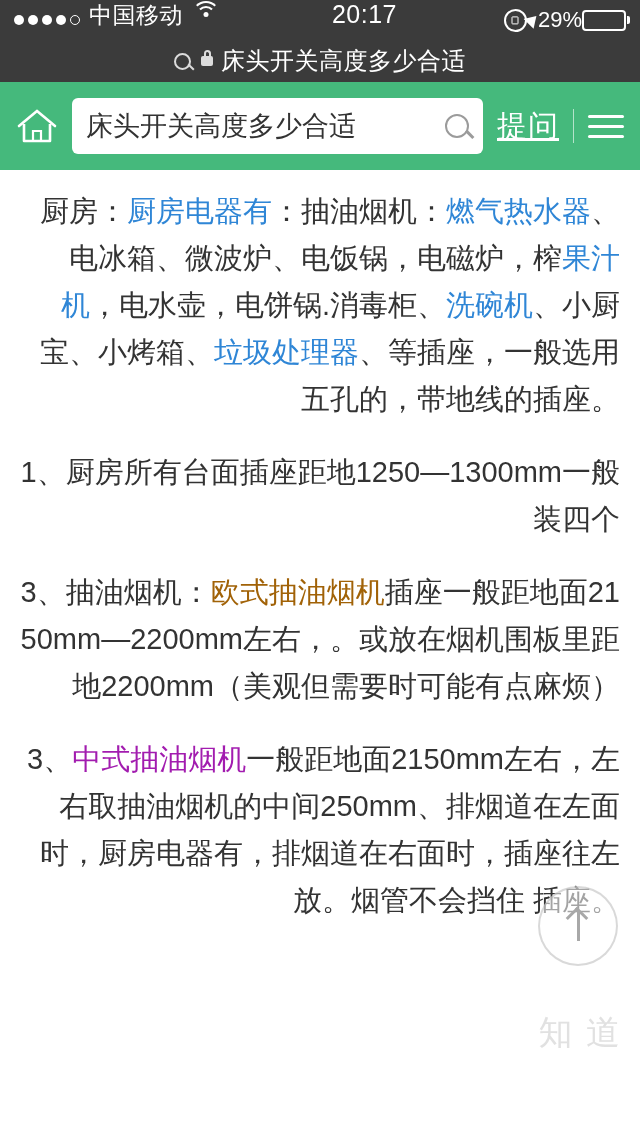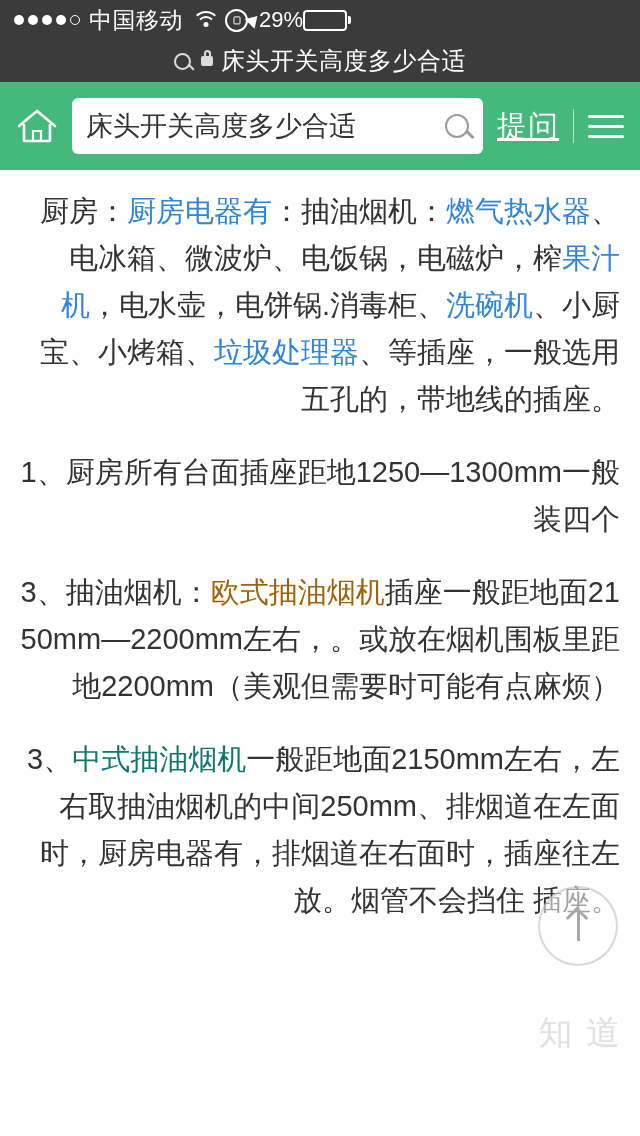--- a/index.html
+++ b/index.html
@@ -13,21 +13,20 @@
     font-family: "Liberation Sans", sans-serif;
     overflow: hidden;
   }
 
   
   .status-bar {
     height: 40px;
     background: #3b3b3b;
     color: #ffffff;
     display: flex;
-    align-items: center;
     padding: 0 14px;
     box-sizing: border-box;
     font-size: 23px;
   }
   .signal-dots {
     display: flex;
     align-items: center;
     gap: 4px;
     margin-right: 9px;
   }
@@ -343,20 +342,21 @@
     <span class="dot"></span>
     <span class="dot"></span>
     <span class="dot hollow"></span>
   </div>
   <span class="carrier">中国移动</span>
   <span class="wifi-icon">
       <i></i>
       <i></i>
       <i></i>
     </span>
+  <div class="status-center">20:17</div>
   <div class="status-right">
     <span class="lock-rotate"></span>
     <span class="location-icon"></span>
     <span class="batt-pct">29%</span>
     <span class="battery">
       <span class="fill" style="width:29%"></span>
     </span>
   </div>
 </div>
 
@@ -386,19 +386,19 @@
     <span></span>
       <span></span>
       <span></span>
   </div>
 </div>
 
 <div class="content">
   <p class="para" id="p1"><span>厨房：</span><span class="lnk" style="color: rgb(47, 134, 214);">厨房电器有</span><span>：抽油烟机：</span><span class="lnk" style="color: rgb(47, 134, 214);">燃气热水器</span><span>、电冰箱、微波炉、电饭锅，电磁炉，榨</span><span class="lnk" style="color: rgb(47, 134, 214);">果汁机</span><span>，电水壶，电饼锅.消毒柜、</span><span class="lnk" style="color: rgb(47, 134, 214);">洗碗机</span><span>、小厨宝、小烤箱、</span><span class="lnk" style="color: rgb(47, 134, 214);">垃圾处理器</span><span>、等插座，一般选用五孔的，带地线的插座。</span></p>
   <p class="para" id="p2"><span>1、厨房所有台面插座距地1250—1300mm一般装四个</span></p>
   <p class="para" id="p3"><span>3、抽油烟机：</span><span class="lnk" style="color: #a16207;">欧式抽油烟机</span><span>插座一般距地面2150mm—2200mm左右，。或放在烟机围板里距地2200mm（美观但需要时可能有点麻烦）</span></p>
-  <p class="para" id="p4"><span>3、</span><span class="lnk" style="color: #0f766e;">中式抽油烟机</span><span>一般距地面2150mm左右，左右取抽油烟机的中间250mm、排烟道在左面时，厨房电器有，排烟道在右面时，插座往左放。烟管不会挡住 插座。</span></p>
+  <p class="para" id="p4"><span>3、</span><span class="lnk" style="color: #a21caf;">中式抽油烟机</span><span>一般距地面2150mm左右，左右取抽油烟机的中间250mm、排烟道在左面时，厨房电器有，排烟道在右面时，插座往左放。烟管不会挡住 插座。</span></p>
 
   <div class="float-top">
     <span class="arrow"></span>
   </div>
   <div class="watermark">知 道</div>
 </div>
 
 </body></html>

